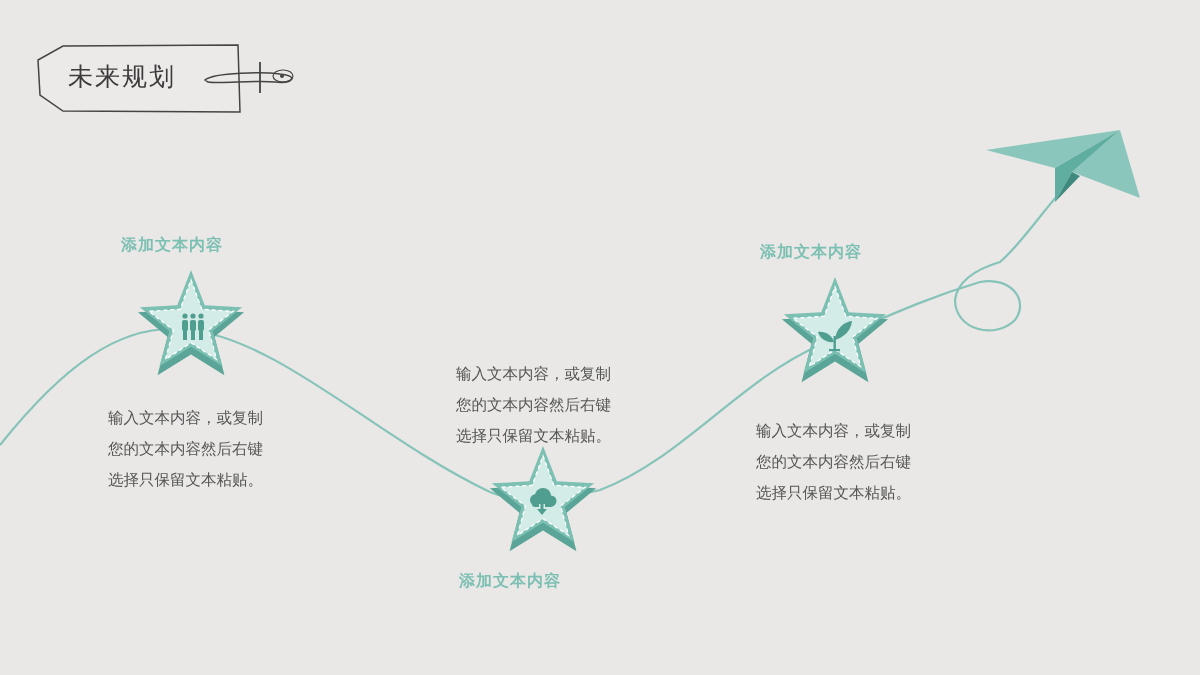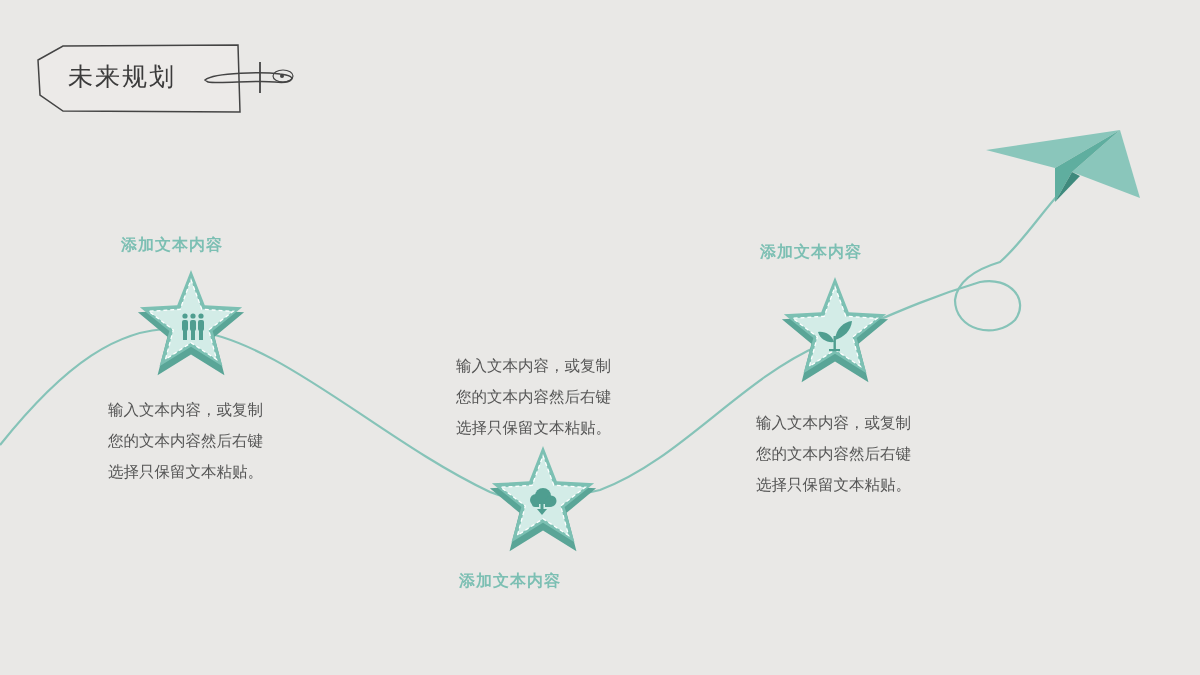--- a/index.html
+++ b/index.html
@@ -11,21 +11,21 @@
   .layer { position:absolute; left:0; top:0; width:1200px; height:675px; }
   .tag-title {
     position:absolute; left:68px; top:60px; font-size:25px; color:#3b3b3b;
     letter-spacing:2px; font-family:"DejaVu Sans", sans-serif;text-align:right;
   }
   .heading {
     position:absolute; font-size:16px; font-weight:bold; color:#7cbfb3;
     letter-spacing:1px; white-space:nowrap;
   }
   .body-text {
-    position:absolute; font-size:15.5px; color:#555; line-height:31px; width:200px;
+    position:absolute; font-size:15.5px; color:#555; line-height:31px; width:200px;margin-top:8px;
   }
   .body-text div { white-space:nowrap; }
   .star { position:absolute; }
 </style>
 </head>
 <body>
 
 <svg class="layer" viewBox="0 0 1200 675">
   <path d="M0,445 C60,370 120,320 190,330 C280,340 380,440 490,492 C520,505 560,500 600,490 C680,460 740,380 820,345 C880,320 920,300 980,282 C1010,276 1030,300 1015,320 C995,340 955,330 955,300 C958,275 990,265 1000,262 C1020,245 1040,215 1058,195" fill="none" stroke="#86c3b8" stroke-width="2.2"></path>
 

